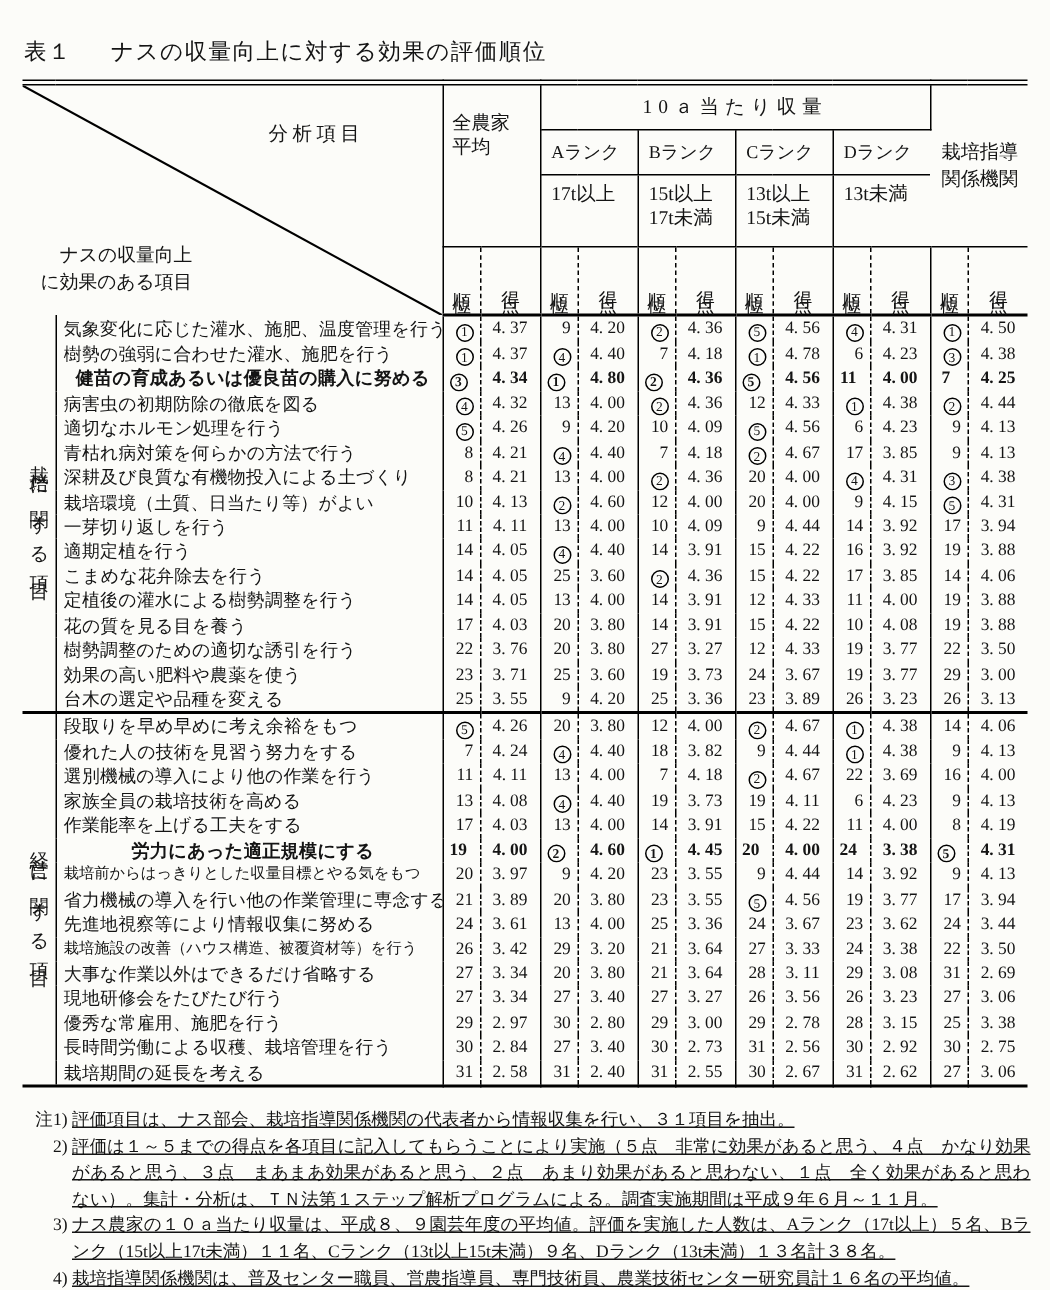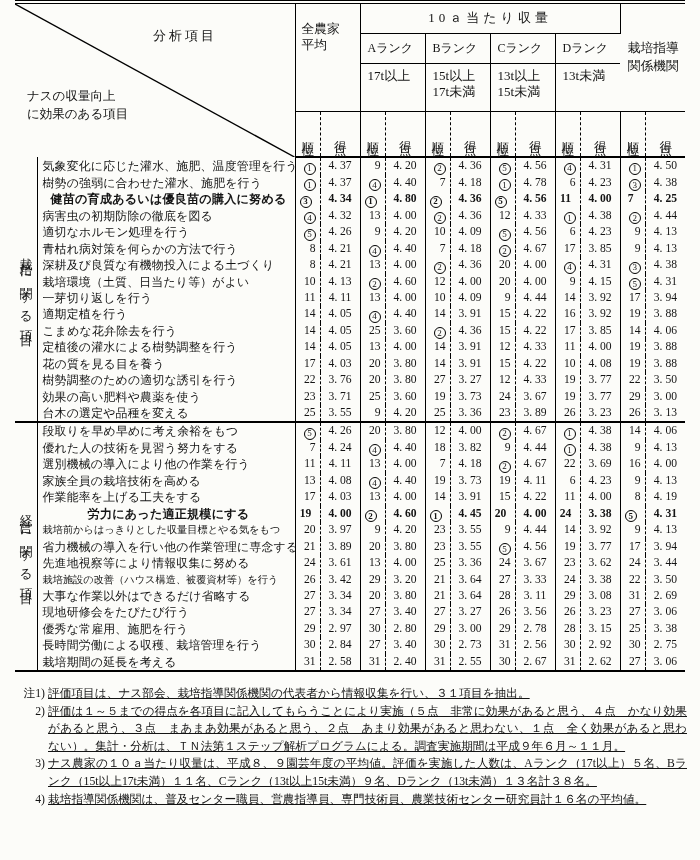--- a/index.html
+++ b/index.html
@@ -39,26 +39,26 @@
 
   thead th { font-weight: normal; padding: 0; }
 
   
   th.corner {
     position: relative;
     border-right: 1.5px solid #000;
   }
   th.corner svg { position: absolute; inset: 0; width: 100%; height: 100%; }
   .corner-analysis {
-    position: absolute; top: 23px; left: 138px;
+    position: absolute; top: 23px; left: 164px;
     font-size: 13px; letter-spacing: 3px; white-space: nowrap;
   }
   .corner-items {
-    position: absolute; bottom: 34px; left: 12px;
-    font-size: 12.5px; line-height: 18px; text-align: left; white-space: nowrap;
+    position: absolute; bottom: 13px; left: 12px;
+    font-size: 12.5px; line-height: 18px; text-align: right; white-space: nowrap;
   }
 
   tr.h1 { height: 31px; }
   tr.h2 { height: 30px; }
   tr.h3 { height: 48px; }
   tr.h4 { height: 46px; }
 
   th.allfarm {
     text-align: left; vertical-align: top;
     padding: 17px 0 0 6px;
@@ -167,20 +167,23 @@
     padding-right: 3px;
     white-space: nowrap;
   }
   .note-text { flex: 1; text-align: justify; text-decoration: underline; }
 </style>
 </head>
 <body>
 
 <div class="page">
 
+  <div class="doc-title">
+    <span class="tnum">表１</span><span>ナスの収量向上に対する効果の評価順位</span>
+  </div>
 
   <table class="main">
     <colgroup>
       <col class="c-sec">
         <col class="c-item">
       <col class="c-rank">
         <col class="c-scor">
       <col class="c-rank">
         <col class="c-scor">
       <col class="c-rank">

